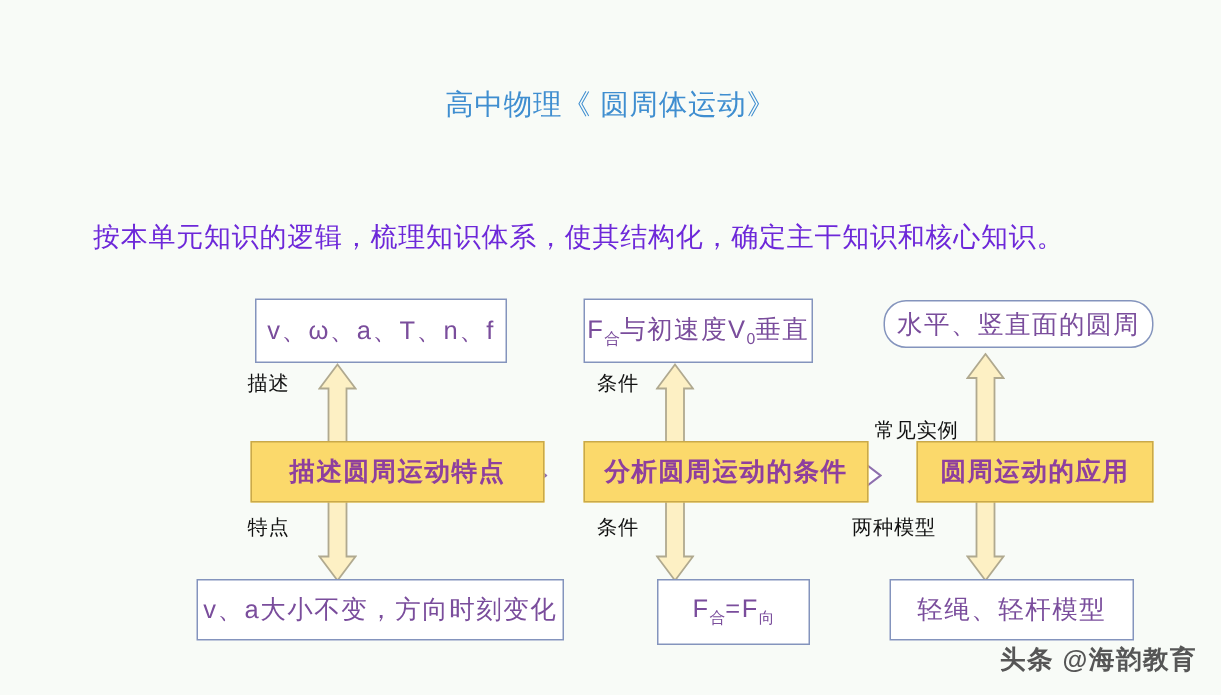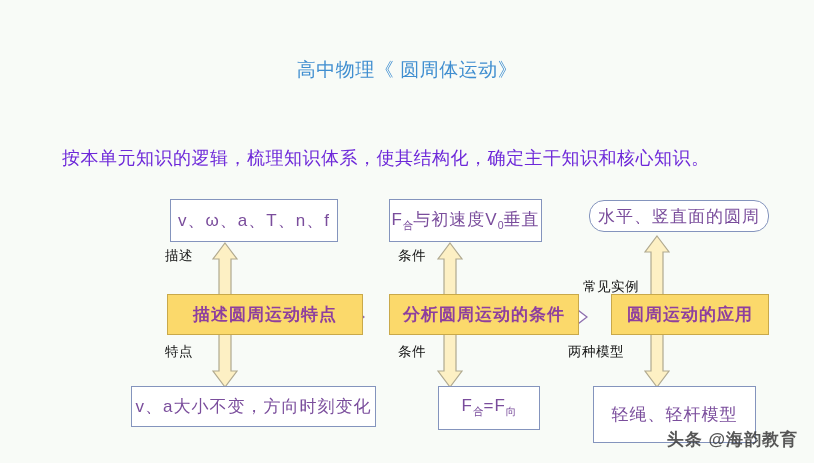--- a/index.html
+++ b/index.html
@@ -206,21 +206,21 @@
     <div class="node node-outline" style="left:563px; top:200px; width:180px; height:32px;border-radius:15px;">
       <span>水平、竖直面的圆周</span>
     </div>
     <div class="edge-label" style="left:583px; top:245px;margin-top:33px;">常见实例</div>
 
     <div class="node node-fill" style="left:585px; top:294px; width:158px; height:41px;">
       <span>圆周运动的应用</span>
     </div>
     <div class="edge-label" style="left:568px; top:343px;">两种模型</div>
 
-    <div class="node node-outline" style="left:567px; top:386px; width:163px; height:57px;">
+    <div class="node node-outline" style="left:567px; top:386px; width:163px; height:41px;">
       <span>轻绳、轻杆模型</span>
     </div>
 
   </div>
 
   <div class="watermark">头条 @海韵教育</div>
 
 </div>
 
 </body></html>

